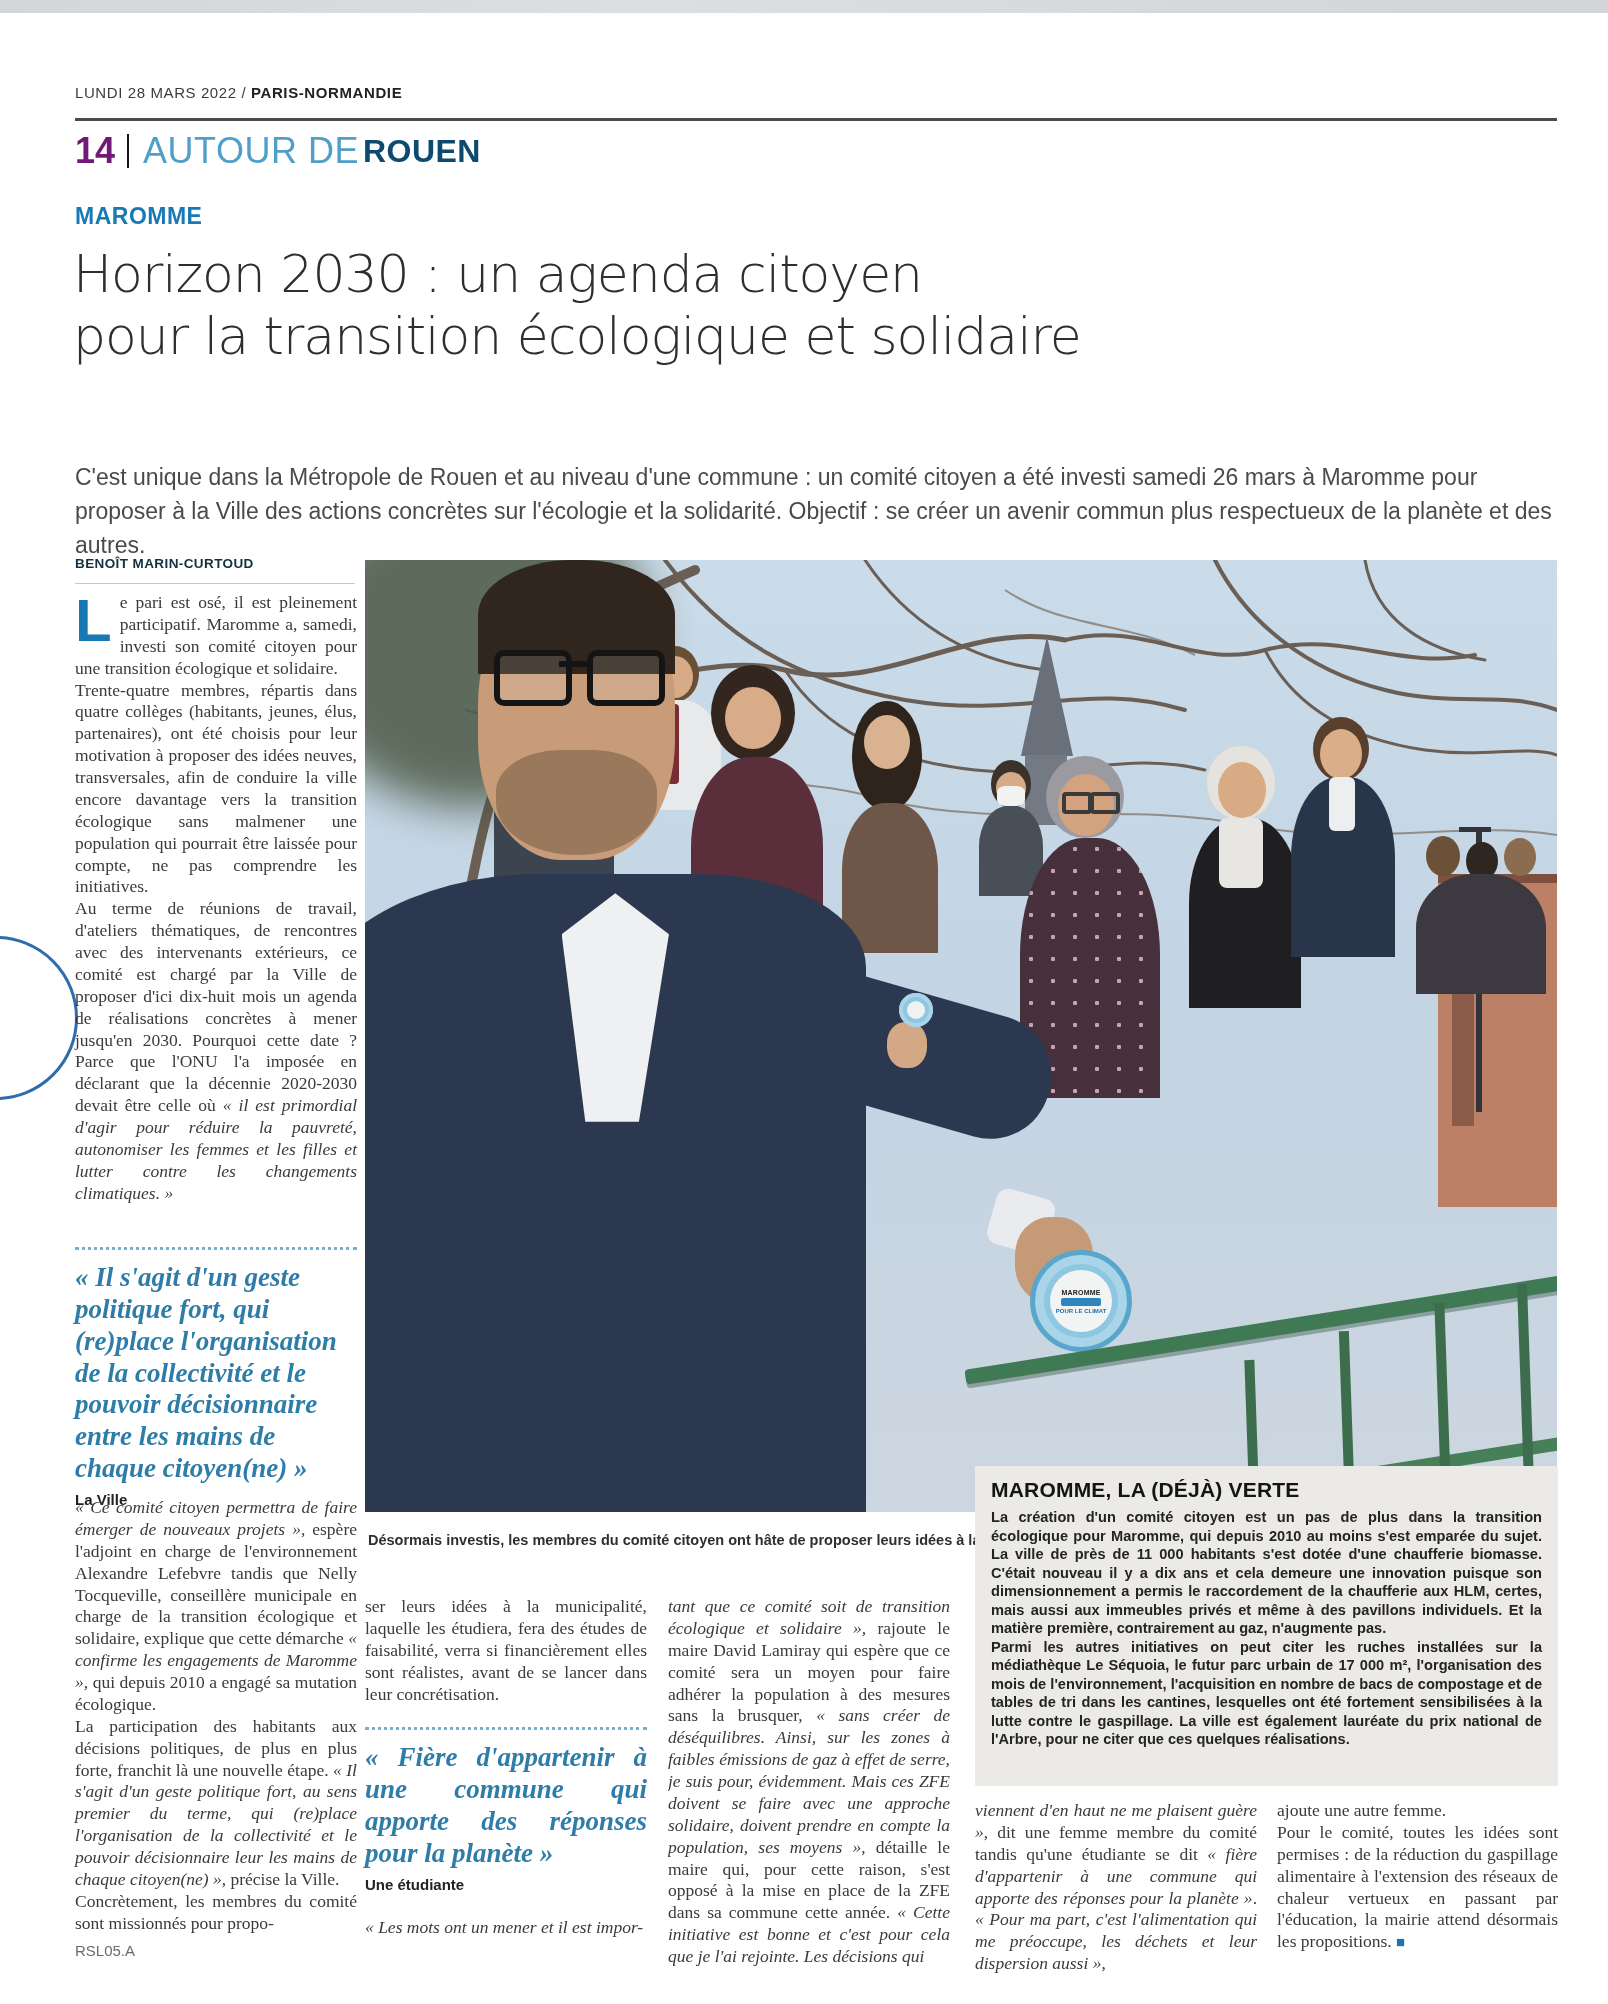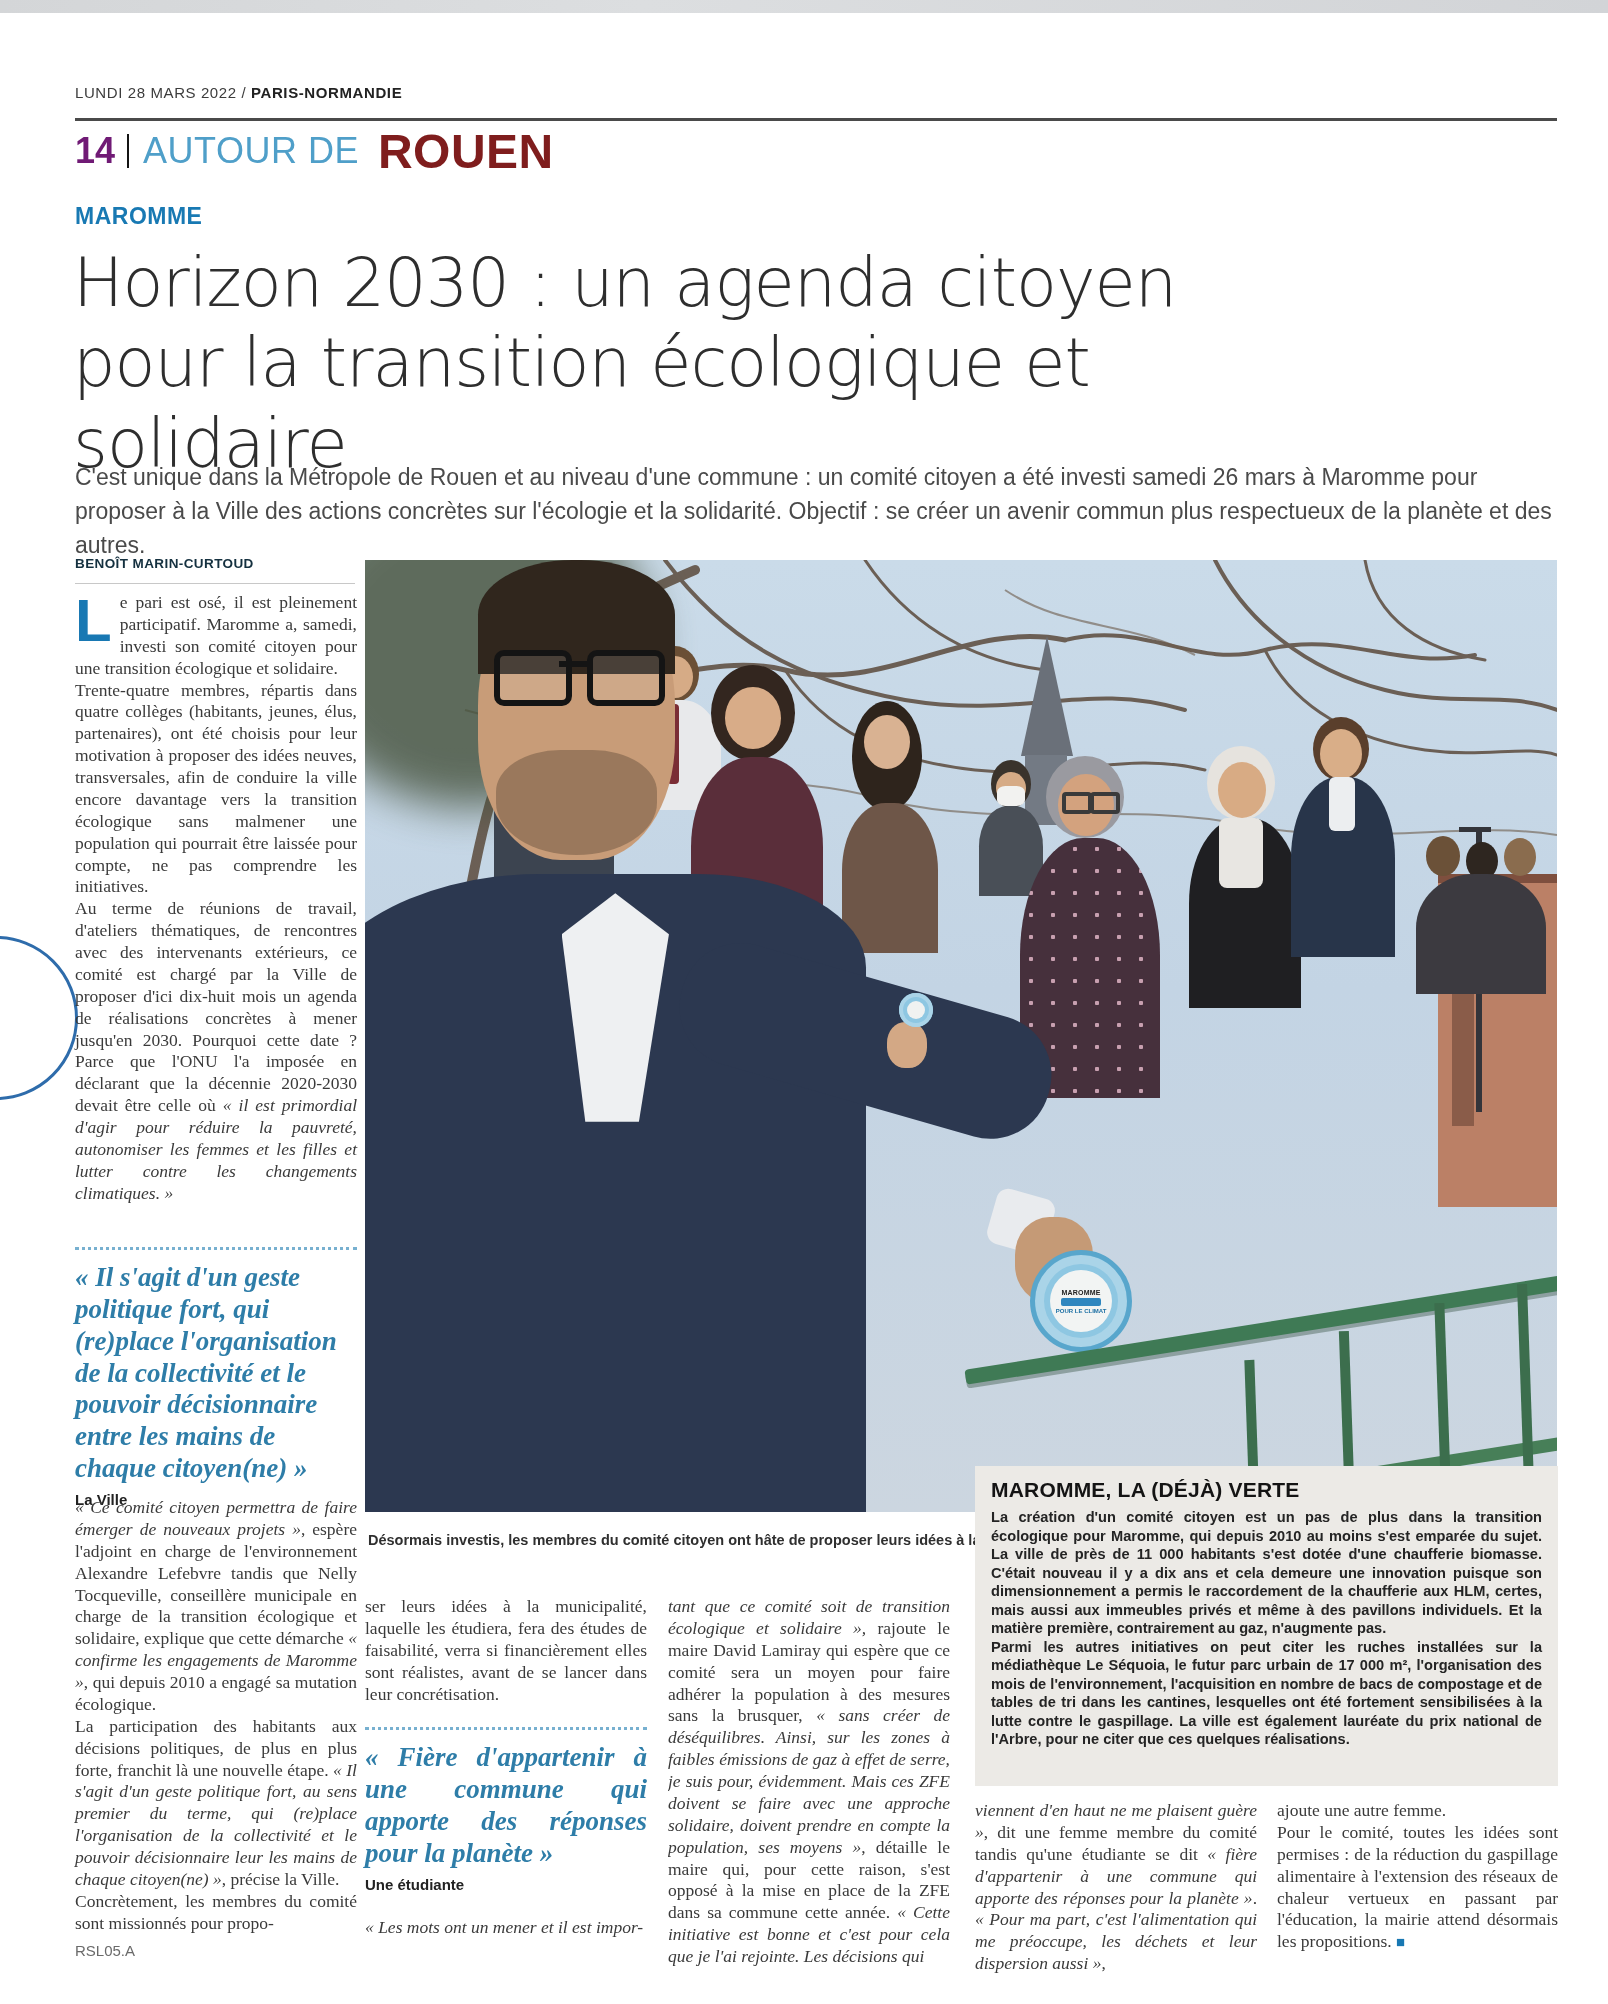--- a/index.html
+++ b/index.html
@@ -11,25 +11,25 @@
   .topstrip{left:0;top:0;width:1608px;height:13px;background:linear-gradient(90deg,#d4d6d8,#dcdee0 40%,#d2d4d7);}
 
   
   .dateline{left:75px;top:84px;font-size:15px;letter-spacing:.6px;color:#3c3c3c;}
   .dateline b{color:#222;}
   .headrule{left:75px;top:118px;width:1482px;height:3px;background:#4a4a4a;}
   .kicker-row{left:75px;top:130px;height:42px;display:flex;align-items:center;}
   .pagenum{font-size:36px;font-weight:700;color:#701a75;}
   .kickbar{display:inline-block;width:2px;height:34px;background:#141414;margin:0 14px 0 12px;}
   .sec-light{font-size:36px;font-weight:200;color:#4f9fc9;letter-spacing:.5px;}
-  .sec-bold{font-size:48px;font-weight:700;color:#7f1d1d;letter-spacing:.5px;margin-left:19px;}
+  .sec-bold{font-size:32px;font-weight:700;color:#0c4a6e;letter-spacing:.5px;margin-left:4px;}
 
   .kicker2{left:75px;top:203px;font-size:23px;font-weight:700;color:#1879b3;letter-spacing:.5px;}
   .headline{left:73px;top:243px;width:1300px;font-family:"DejaVu Sans","Liberation Sans",sans-serif;
-            font-weight:200;font-size:67px;line-height:1.2;color:#2e2e2e;letter-spacing:-1px;}
+            font-weight:200;font-size:52px;line-height:1.2;color:#2e2e2e;letter-spacing:-1px;}
   .standfirst{left:75px;top:460px;width:1490px;font-size:23px;font-weight:300;color:#4a4a4a;line-height:1.48;}
   .byline{left:75px;top:556px;font-size:13.5px;font-weight:700;color:#14303f;letter-spacing:.4px;}
 
   
   .colrule{left:75px;top:583px;width:280px;height:1px;background:#c8c8c8;}
   .bodycol{width:282px;font-family:"Liberation Serif",serif;font-size:17.5px;line-height:1.25;
            color:#3a3a3a;text-align:justify;}
   .bodycol p{margin:0;}
   .it{font-style:italic;}
   .dropcap{float:left;font-family:"Liberation Sans",sans-serif;font-size:60px;line-height:.82;

